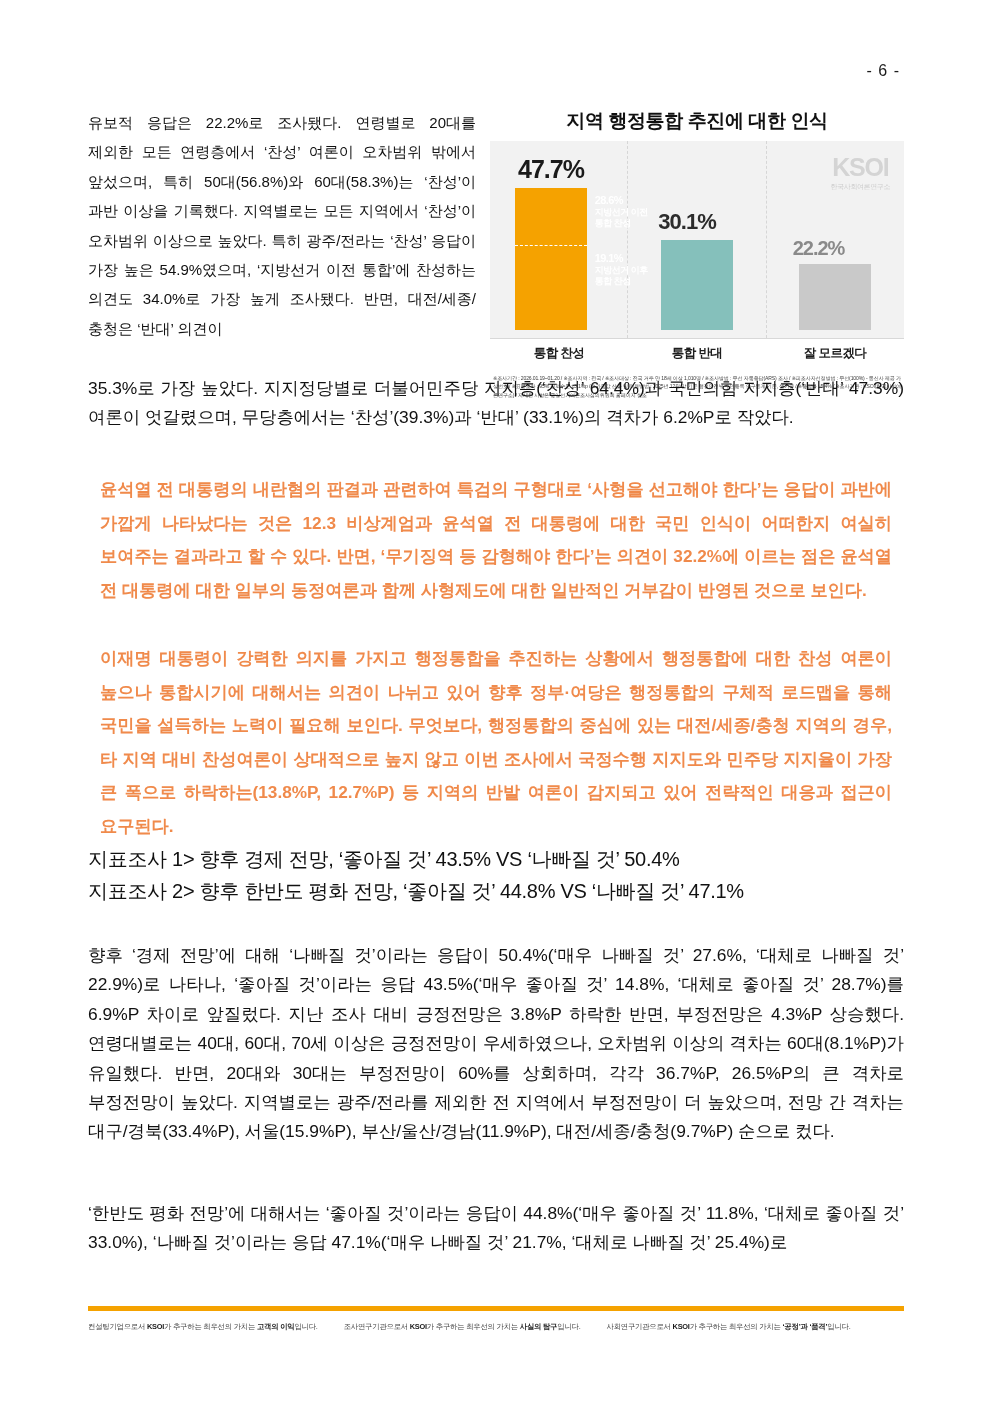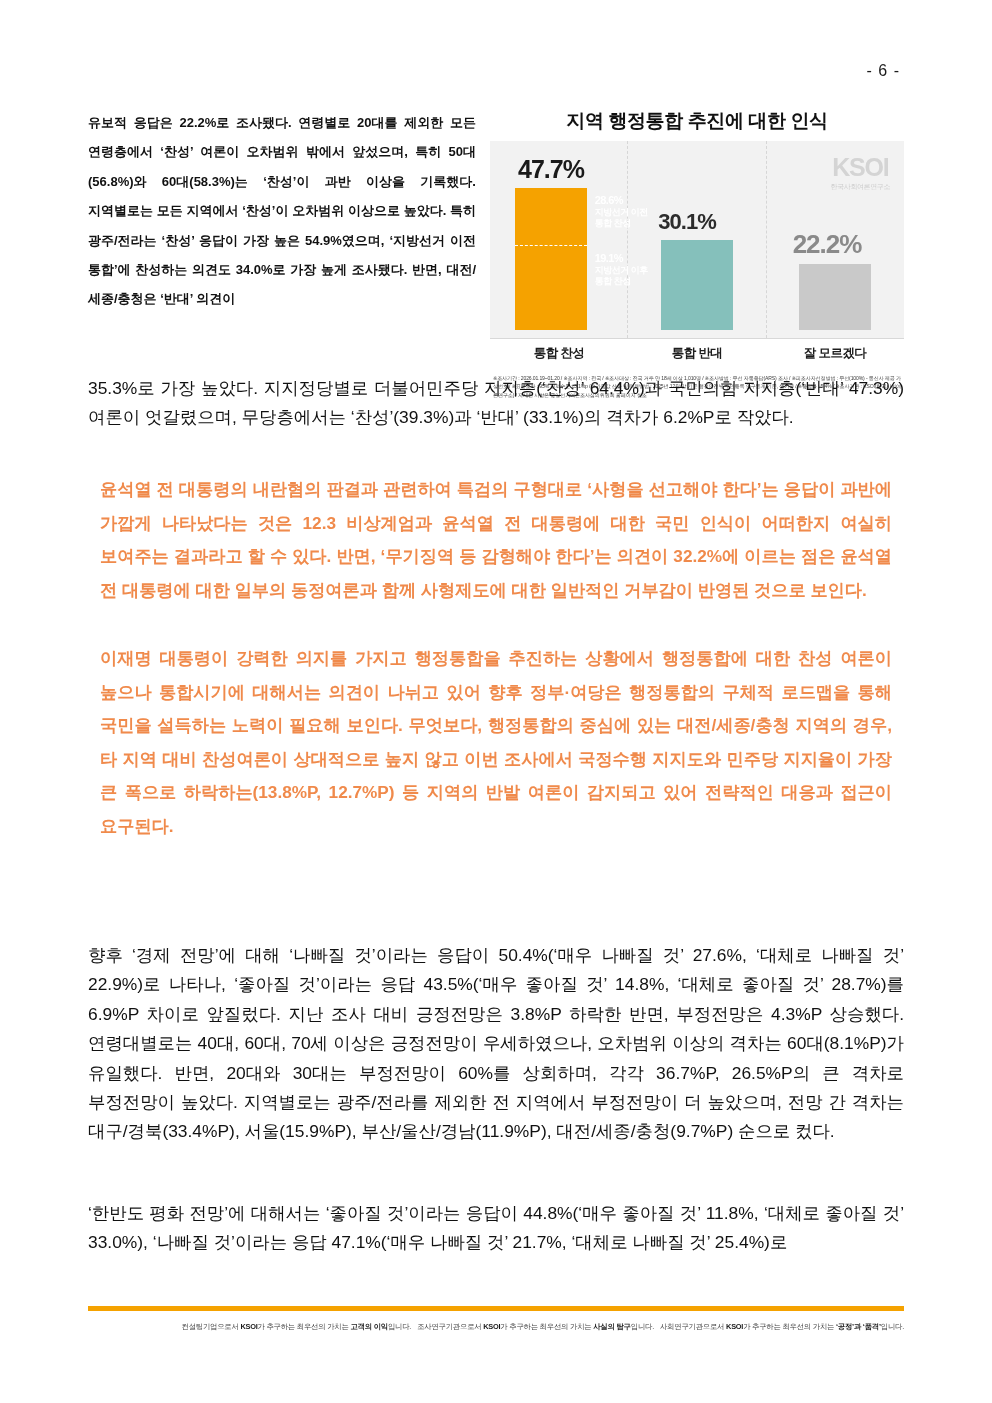--- a/index.html
+++ b/index.html
@@ -40,28 +40,27 @@
     width: 816px;
     display: flex;
     align-items: flex-start;
     gap: 14px;
   }
   .top-text {
     width: 388px;
     flex: 0 0 388px;
   }
   .para {
-    font-size: 13px;
+    font-size: 15px;
     line-height: 29.4px;
     color: #111111;
     text-align: justify;
     text-justify: inter-character;
     margin: 0;
     word-break: keep-all;
-    font-weight: bold;
   }
 
   
   .chart-card {
     width: 414px;
     flex: 0 0 414px;
   }
   .chart-title {
     font-size: 19px;
     font-weight: bold;
@@ -221,22 +220,22 @@
     width: 816px;
     height: 5px;
     background: #f5a200;
   }
   .footer-text {
     position: absolute;
     left: 88px;
     top: 1322px;
     width: 816px;
     display: flex;
-    justify-content: flex-end;
-    gap: 6px;
+    justify-content: flex-start;
+    gap: 26px;
     font-size: 7.4px;
     color: #3d3d3d;
     letter-spacing: -0.25px;
   }
   .footer-text b { color: #1a1a1a; }
 </style>
 </head>
 <body>
 
 <div id="page">
@@ -280,21 +279,21 @@
 
           <div class="chart-col">
             <div class="bar-wrap">
               <div class="bar-total-label" style="left:30px; bottom:95px; font-size:22px; color:#2c2c2c;">30.1%</div>
               <div class="bar oppose" style="height:90px;"></div>
             </div>
           </div>
 
           <div class="chart-col">
             <div class="bar-wrap">
-              <div class="bar-total-label" style="left:26px; bottom:70px; font-size:26px; color:#8a8a8a;">22.2%</div>
+              <div class="bar-total-label" style="left:26px; bottom:70px; font-size:20px; color:#8a8a8a;">22.2%</div>
               <div class="bar unsure" style="height:66px;"></div>
             </div>
           </div>
 
         </div>
       </div>
 
       <div style="display:flex;">
         <div class="cat-label" style="flex:1;">통합 찬성</div>
         <div class="cat-label" style="flex:1;">통합 반대</div>
@@ -311,20 +310,24 @@
   </div>
 
   <div class="flow" style="top:461px;">
     <p class="para-orange">윤석열 전 대통령의 내란혐의 판결과 관련하여 특검의 구형대로 ‘사형을 선고해야 한다’는 응답이 과반에 가깝게 나타났다는 것은 12.3 비상계엄과 윤석열 전 대통령에 대한 국민 인식이 어떠한지 여실히 보여주는 결과라고 할 수 있다. 반면, ‘무기징역 등 감형해야 한다’는 의견이 32.2%에 이르는 점은 윤석열 전 대통령에 대한 일부의 동정여론과 함께 사형제도에 대한 일반적인 거부감이 반영된 것으로 보인다.</p>
   </div>
 
   <div class="flow" style="top:630px;">
     <p class="para-orange">이재명 대통령이 강력한 의지를 가지고 행정통합을 추진하는 상황에서 행정통합에 대한 찬성 여론이 높으나 통합시기에 대해서는 의견이 나뉘고 있어 향후 정부·여당은 행정통합의 구체적 로드맵을 통해 국민을 설득하는 노력이 필요해 보인다. 무엇보다, 행정통합의 중심에 있는 대전/세종/충청 지역의 경우, 타 지역 대비 찬성여론이 상대적으로 높지 않고 이번 조사에서 국정수행 지지도와 민주당 지지율이 가장 큰 폭으로 하락하는(13.8%P, 12.7%P) 등 지역의 반발 여론이 감지되고 있어 전략적인 대응과 접근이 요구된다.</p>
   </div>
 
+  <div class="flow" style="top:843px;">
+    <p class="heading">지표조사 1&gt; 향후 경제 전망, ‘좋아질 것’ 43.5% VS ‘나빠질 것’ 50.4%</p>
+    <p class="heading">지표조사 2&gt; 향후 한반도 평화 전망, ‘좋아질 것’ 44.8% VS ‘나빠질 것’ 47.1%</p>
+  </div>
 
   <div class="flow" style="top:941px;">
     <p class="para-wide">향후 ‘경제 전망’에 대해 ‘나빠질 것’이라는 응답이 50.4%(‘매우 나빠질 것’ 27.6%, ‘대체로 나빠질 것’ 22.9%)로 나타나, ‘좋아질 것’이라는 응답 43.5%(‘매우 좋아질 것’ 14.8%, ‘대체로 좋아질 것’ 28.7%)를 6.9%P 차이로 앞질렀다. 지난 조사 대비 긍정전망은 3.8%P 하락한 반면, 부정전망은 4.3%P 상승했다. 연령대별로는 40대, 60대, 70세 이상은 긍정전망이 우세하였으나, 오차범위 이상의 격차는 60대(8.1%P)가 유일했다. 반면, 20대와 30대는 부정전망이 60%를 상회하며, 각각 36.7%P, 26.5%P의 큰 격차로 부정전망이 높았다. 지역별로는 광주/전라를 제외한 전 지역에서 부정전망이 더 높았으며, 전망 간 격차는 대구/경북(33.4%P), 서울(15.9%P), 부산/울산/경남(11.9%P), 대전/세종/충청(9.7%P) 순으로 컸다.</p>
   </div>
 
   <div class="flow" style="top:1199px;">
     <p class="para-wide">‘한반도 평화 전망’에 대해서는 ‘좋아질 것’이라는 응답이 44.8%(‘매우 좋아질 것’ 11.8%, ‘대체로 좋아질 것’ 33.0%), ‘나빠질 것’이라는 응답 47.1%(‘매우 나빠질 것’ 21.7%, ‘대체로 나빠질 것’ 25.4%)로</p>
   </div>
 
   <div class="footer-rule"></div>

